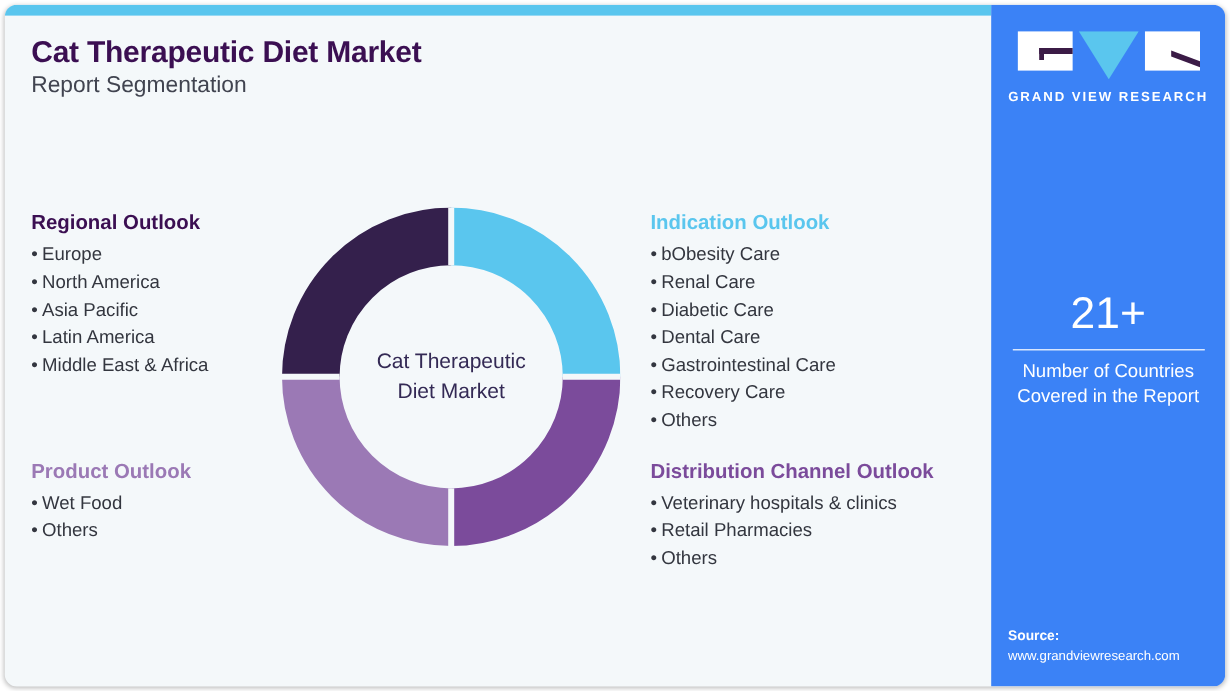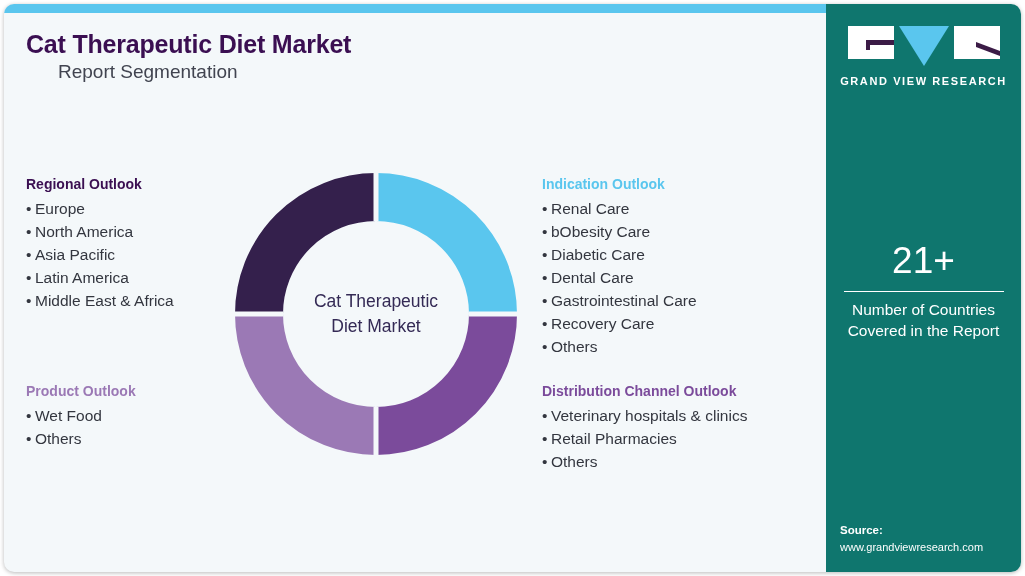--- a/index.html
+++ b/index.html
@@ -32,25 +32,24 @@
     font-size: 25px;
     font-weight: bold;
     color: #3b0f52;
     letter-spacing: -0.2px;
   }
   #subtitle {
     position: absolute;
     left: 22px; top: 57px;
     font-size: 19px;
     color: #414450;
-    margin-left: 32px;
   }
   .seg-block { position: absolute; }
   .seg-head {
-    font-size: 14px;
+    font-size: 17px;
     font-weight: bold;
     margin-bottom: 3px;
     line-height: 1.35;
   }
   .seg-list { list-style: none; }
   .seg-list li {
     font-size: 15.5px;
     color: #33363f;
     line-height: 1.485;
     white-space: nowrap;
@@ -89,21 +88,21 @@
     color: #342a55;
     line-height: 1.42;
     text-align: right;
   }
 
   
   #sidebar {
     position: absolute;
     right: 0; top: 0;
     width: 195px; height: 568px;
-    background: #0f766e;
+    background: #3b82f6;
   }
   #logo {
     position: absolute;
     left: 0; top: 22px;
     width: 195px;
     display: flex;
     flex-direction: column;
     align-items: center;
   }
   #logo-marks { display: flex; align-items: flex-start; gap: 5px; }
@@ -181,22 +180,22 @@
     <div class="seg-head" style="color:#9b79b5">Product Outlook</div>
     <ul class="seg-list">
       <li>Wet Food</li>
       <li>Others</li>
     </ul>
   </div>
 
   <div class="seg-block" id="block-indication">
     <div class="seg-head" style="color:#5ac6ee">Indication Outlook</div>
     <ul class="seg-list">
+      <li>bObesity Care</li>
       <li>Renal Care</li>
-      <li>bObesity Care</li>
       <li>Diabetic Care</li>
       <li>Dental Care</li>
       <li>Gastrointestinal Care</li>
       <li>Recovery Care</li>
       <li>Others</li>
     </ul>
   </div>
 
   <div class="seg-block" id="block-distribution">
     <div class="seg-head" style="color:#7b4b9b">Distribution Channel Outlook</div>

